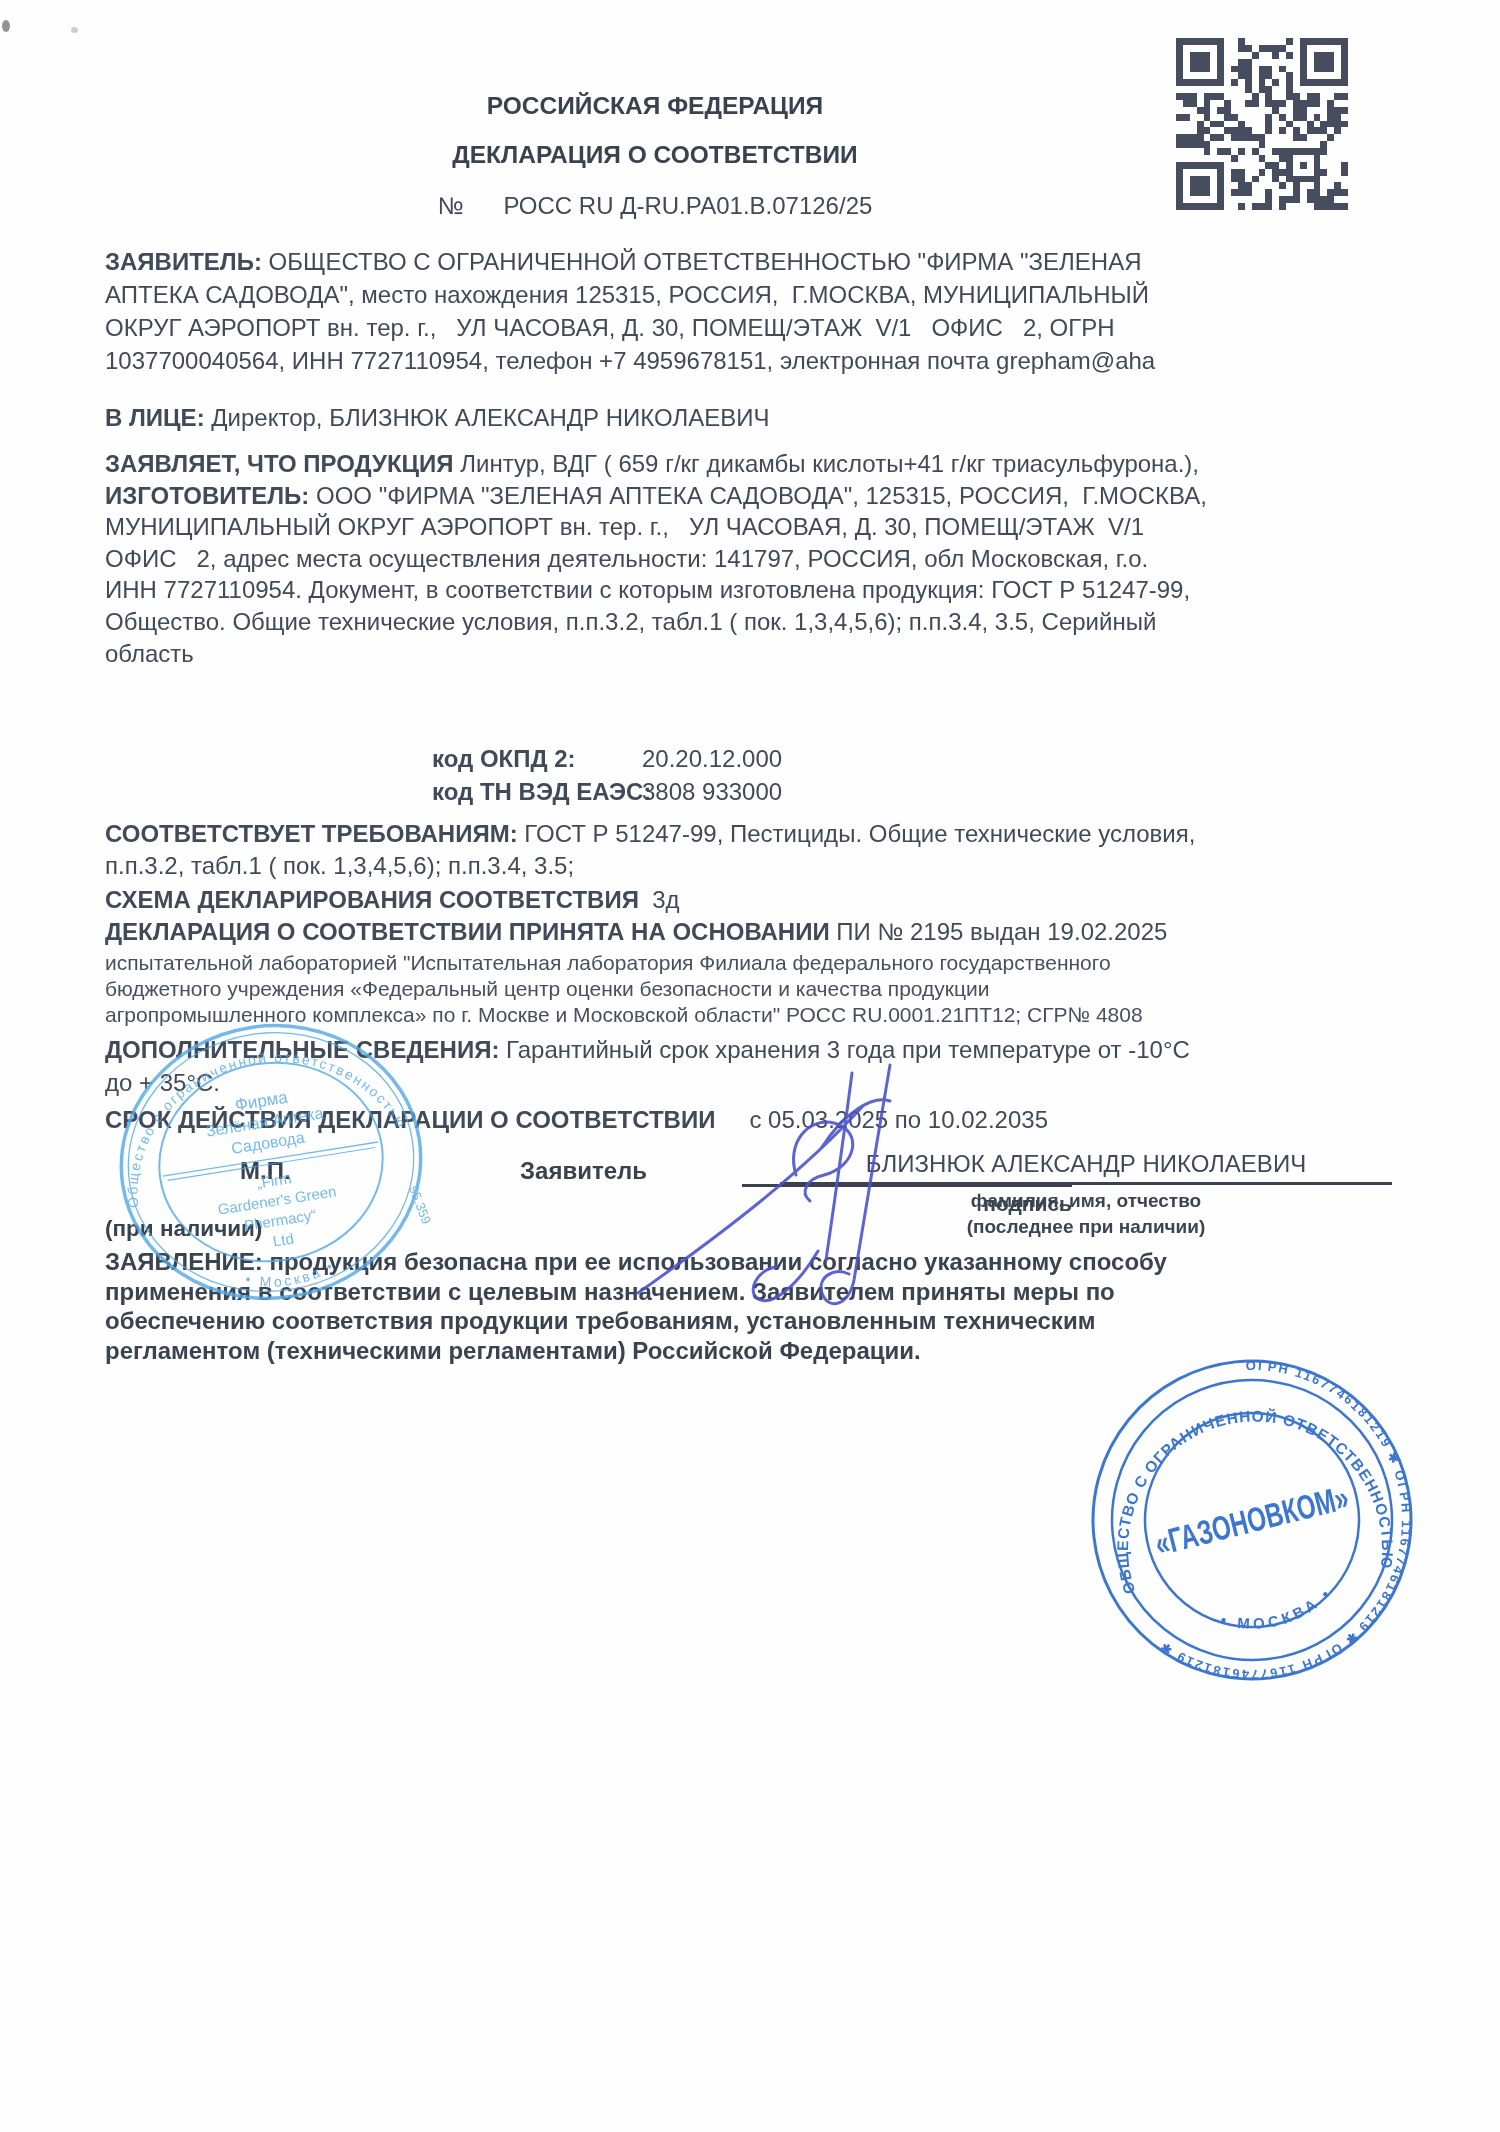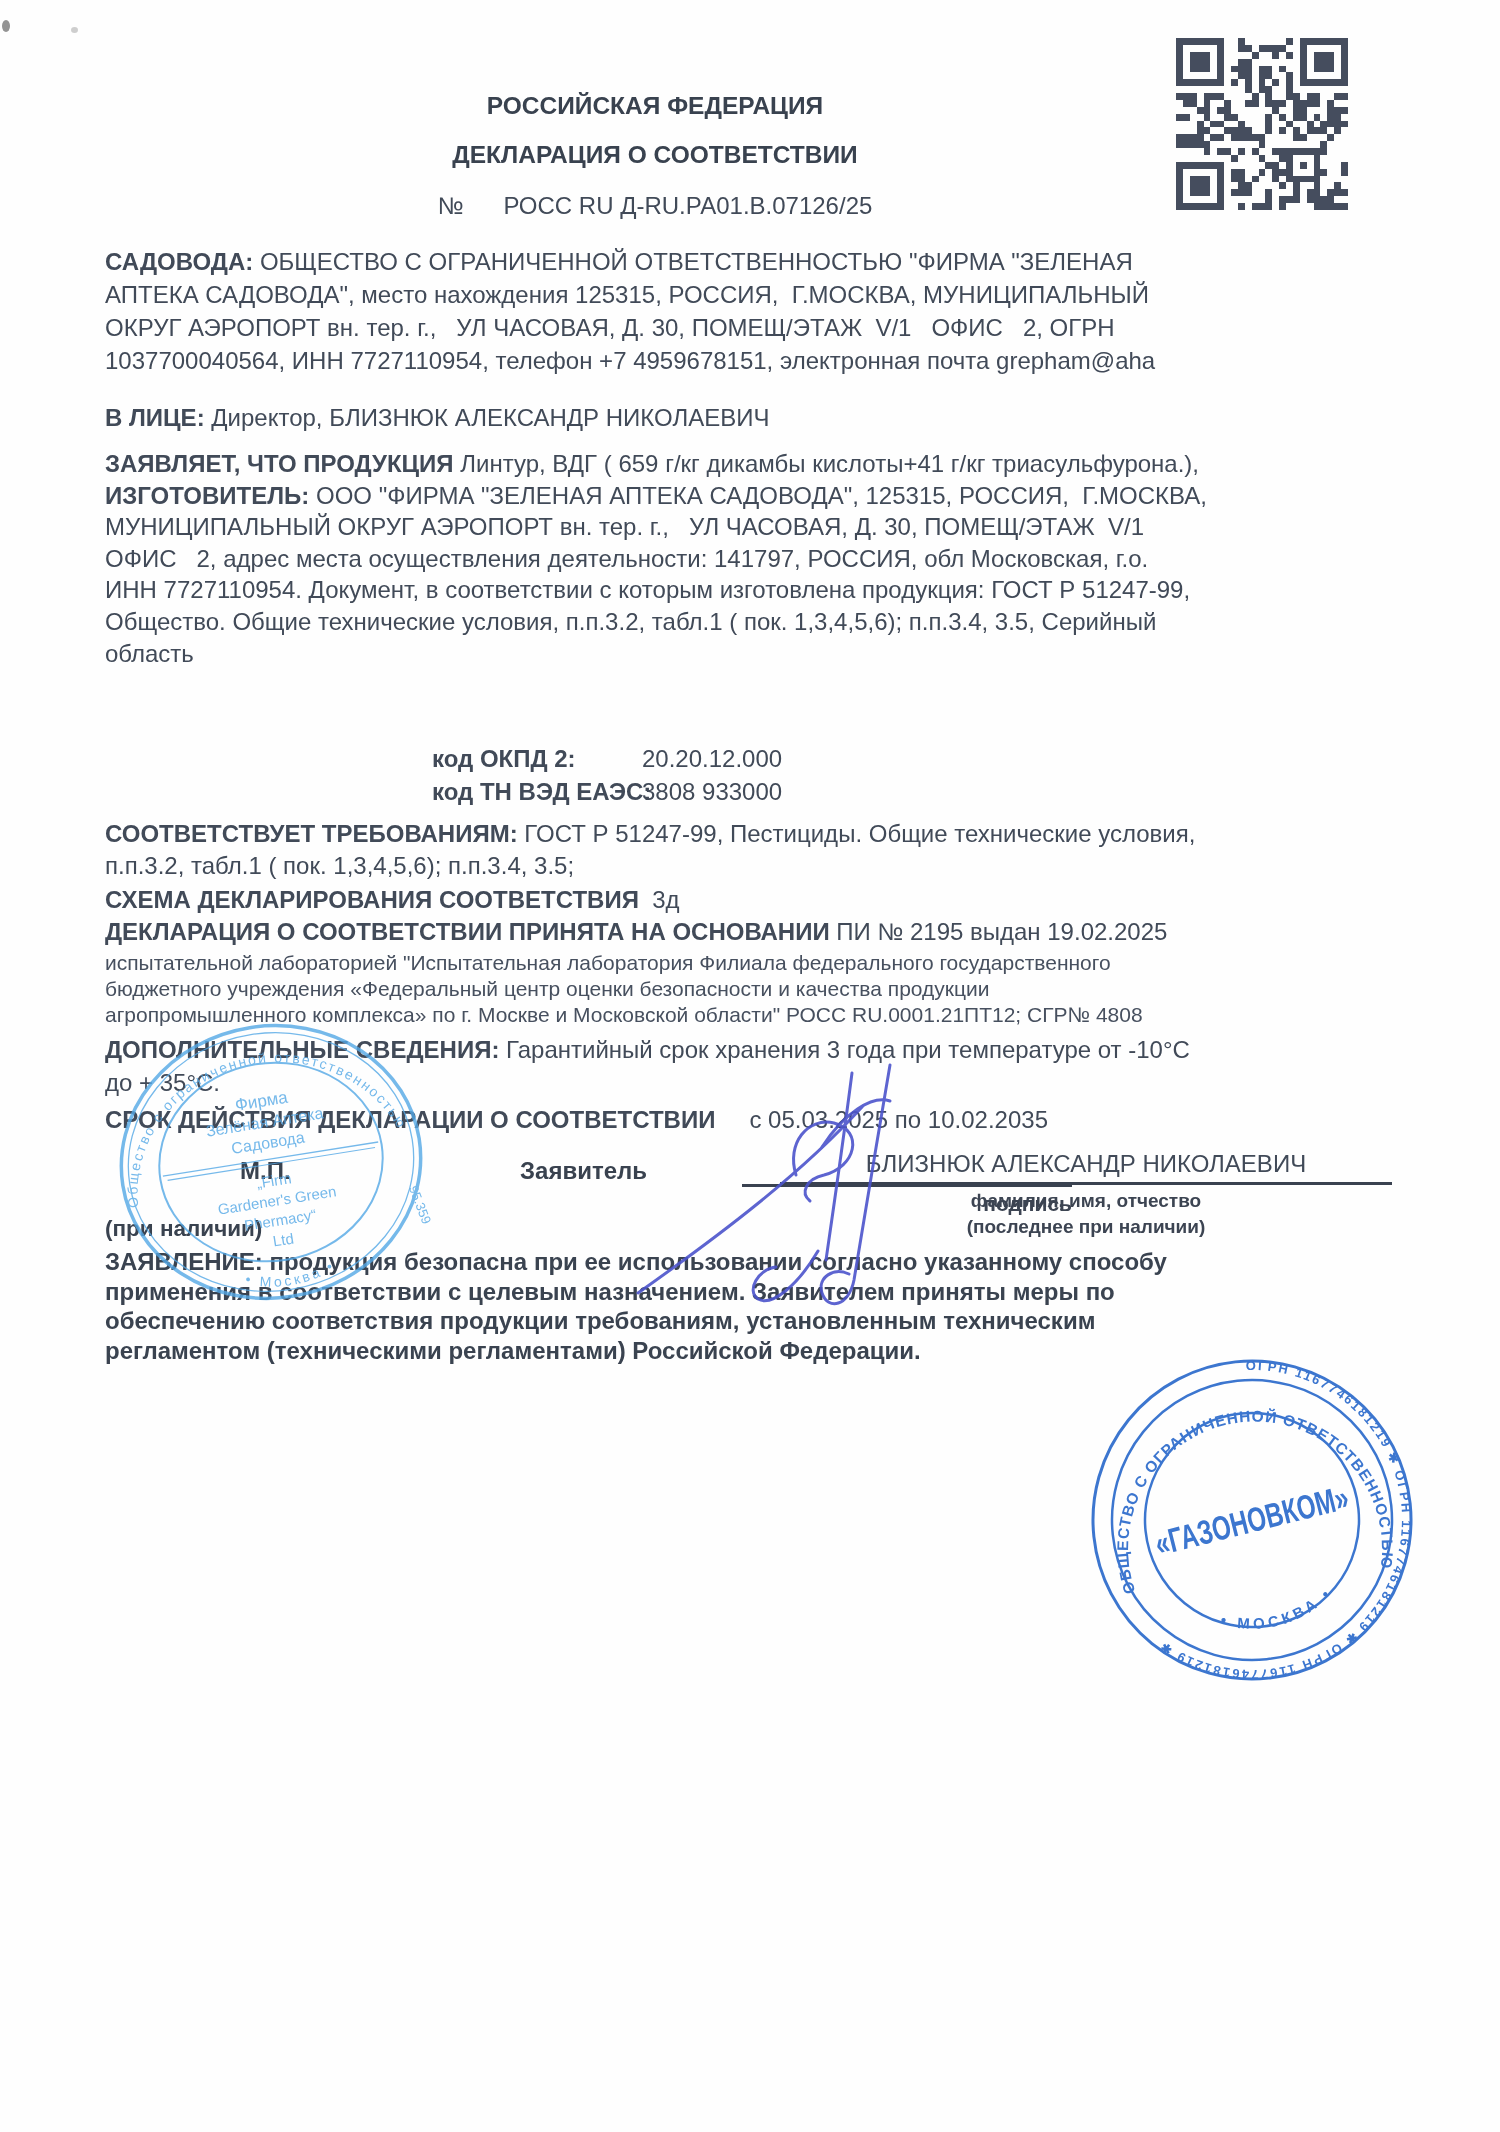--- a/index.html
+++ b/index.html
@@ -341,21 +341,21 @@
           <rect x="15" y="24" width="1" height="1"></rect>
           <rect x="20" y="24" width="1" height="1"></rect>
           <rect x="21" y="24" width="1" height="1"></rect>
           <rect x="22" y="24" width="1" height="1"></rect>
           <rect x="23" y="24" width="1" height="1"></rect>
           <rect x="24" y="24" width="1" height="1"></rect>
         </g>
       </svg></div>
 
   <div class="blk lh33" style="top:245px;">
-    <div class="ln"><b>САДОВОДА:</b><span> ОБЩЕСТВО С ОГРАНИЧЕННОЙ ОТВЕТСТВЕННОСТЬЮ "ФИРМА "ЗЕЛЕНАЯ</span></div>
+    <div class="ln"><b>ЗАЯВИТЕЛЬ:</b><span> ОБЩЕСТВО С ОГРАНИЧЕННОЙ ОТВЕТСТВЕННОСТЬЮ "ФИРМА "ЗЕЛЕНАЯ</span></div>
     <div class="ln">АПТЕКА САДОВОДА", место нахождения 125315, РОССИЯ,  Г.МОСКВА, МУНИЦИПАЛЬНЫЙ</div>
     <div class="ln">ОКРУГ АЭРОПОРТ вн. тер. г.,   УЛ ЧАСОВАЯ, Д. 30, ПОМЕЩ/ЭТАЖ  V/1   ОФИС   2, ОГРН</div>
     <div class="ln">1037700040564, ИНН 7727110954, телефон +7 4959678151, электронная почта grepham@aha</div>
   </div>
 
   <div class="blk lh33" style="top:401px;">
     <div class="ln"><b>В ЛИЦЕ:</b><span> Директор, БЛИЗНЮК АЛЕКСАНДР НИКОЛАЕВИЧ</span></div>
   </div>
 
   <div class="blk lh316" style="top:448px;">

